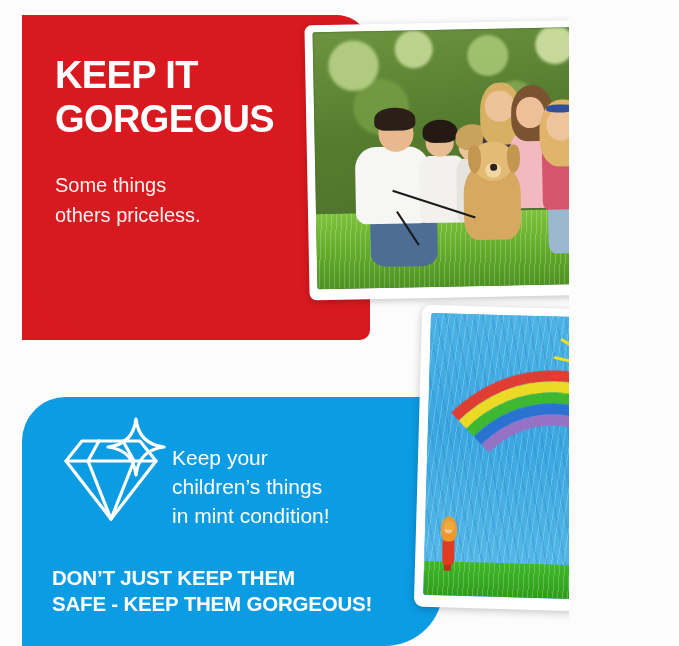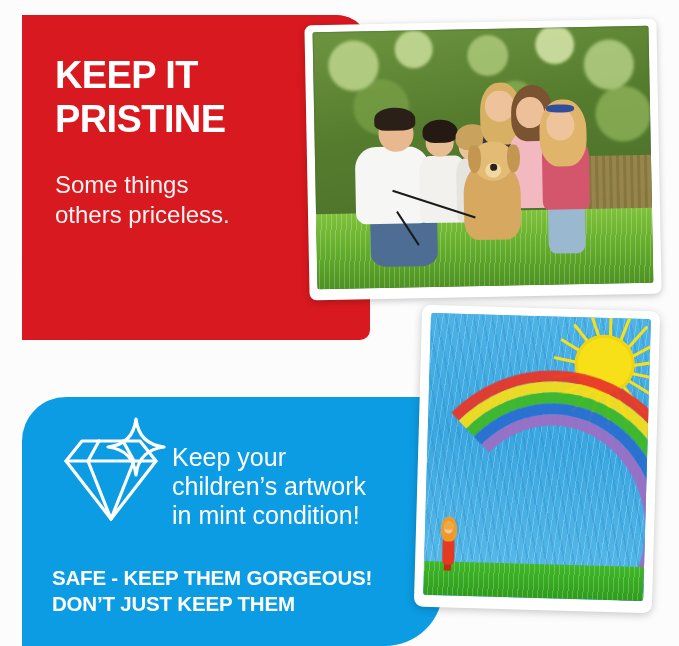--- a/index.html
+++ b/index.html
@@ -3,21 +3,21 @@
 <meta charset="utf-8">
 <style>
   html,body{margin:0;padding:0;}
   body{
     width:679px;height:646px;
     background:#fcfcfc;
     font-family:"Liberation Sans", sans-serif;
     overflow:hidden;
     position:relative;
   }
-  .stage{position:absolute;inset:0;width:679px;height:646px;overflow:hidden;}
+  .stage{position:absolute;inset:0;width:569px;height:646px;overflow:hidden;}
 
   
   .red-panel{
     position:absolute;left:22px;top:15px;width:348px;height:325px;
     background:#d8191f;
     border-radius:0 34px 34px 0;
     z-index:2;
   }
   .red-panel-inner{
     position:absolute;left:0;top:0;width:348px;height:325px;
@@ -31,21 +31,21 @@
     color:#ffffff;
     font-size:38px;line-height:44px;
     font-weight:900;
     letter-spacing:-0.6px;
     font-family:"Liberation Sans", sans-serif;
     z-index:3;
   }
   .red-body{
     position:absolute;left:33px;top:155px;width:290px;
     color:#fdf3f2;
-    font-size:24px;line-height:30px;
+    font-size:20px;line-height:30px;
     font-weight:400;
     z-index:3;
   }
   .red-body div{white-space:nowrap;}
 
   
   .blue-panel{
     position:absolute;left:22px;top:397px;width:421px;height:249px;
     background:#0c9ce3;
     border-top-left-radius:44px;
@@ -53,21 +53,21 @@
     border-bottom-right-radius:58px;
     border-bottom-left-radius:0;
     z-index:2;
   }
   .gem-icon{
     position:absolute;left:52px;top:415px;width:118px;height:118px;z-index:4;
   }
   .blue-body{
     position:absolute;left:172px;top:443px;width:250px;
     color:#ffffff;
-    font-size:25px;line-height:29px;font-weight:400;
+    font-size:21px;line-height:29px;font-weight:400;
     z-index:4;
   }
   .blue-body div{white-space:nowrap;}
   .blue-bold{
     position:absolute;left:52px;top:565px;width:380px;
     color:#ffffff;
     font-size:20.5px;line-height:26px;
     font-weight:900;letter-spacing:-0.2px;
     z-index:4;
   }
@@ -210,21 +210,21 @@
 </style>
 </head>
 <body>
 
 <div class="stage">
 
   <div class="red-panel">
     <div class="red-panel-inner"></div>
     <div class="red-title">
       <div>KEEP IT</div>
-      <div>PRISTINE</div>
+      <div>GORGEOUS</div>
     </div>
     <div class="red-body">
       <div>Some things</div>
       <div>others priceless.</div>
     </div>
   </div>
 
   <div class="blue-panel"></div>
 
   <div class="gem-icon">
@@ -236,27 +236,27 @@
       <path class="gem-line" d="M82 46 L71 26"></path>
       <path class="gem-line" d="M36 46 L59 104"></path>
       <path class="gem-line" d="M82 46 L59 104"></path>
 
       <path class="gem-sparkle" d="M84 4 C86 21 95 30 112 32 C95 34 86 43 84 60 C82 43 73 34 56 32 C73 30 82 21 84 4 Z"></path>
     </svg>
   </div>
 
   <div class="blue-body">
     <div>Keep your</div>
-    <div>children’s artwork</div>
+    <div>children’s things</div>
     <div>in mint condition!</div>
   </div>
 
   <div class="blue-bold">
+    <div>DON’T JUST KEEP THEM</div>
     <div>SAFE - KEEP THEM GORGEOUS!</div>
-    <div>DON’T JUST KEEP THEM</div>
   </div>
 
   <div class="photo-family">
     <div class="pic">
       <div class="fam-trees"></div>
       <div class="fam-fence"></div>
       <div class="fam-grass"></div>
 
       <div class="fig dad-legs"></div>
       <div class="fig dad-body"></div>

